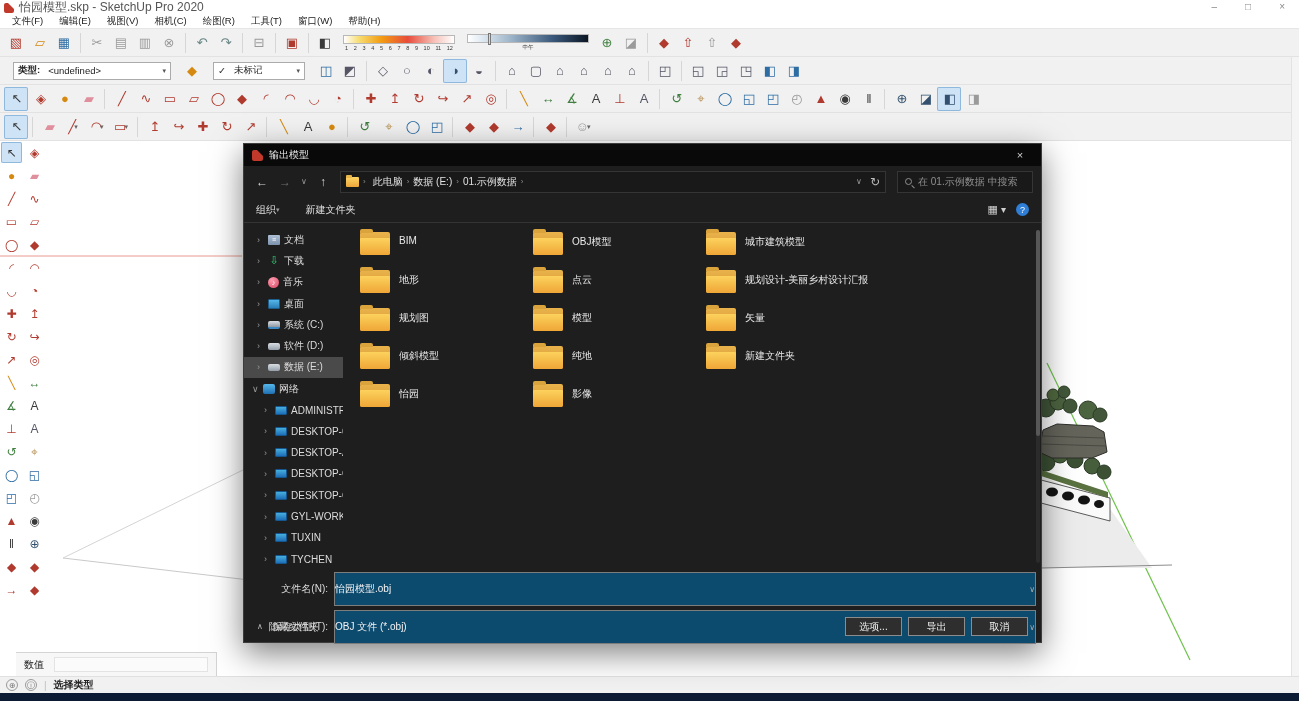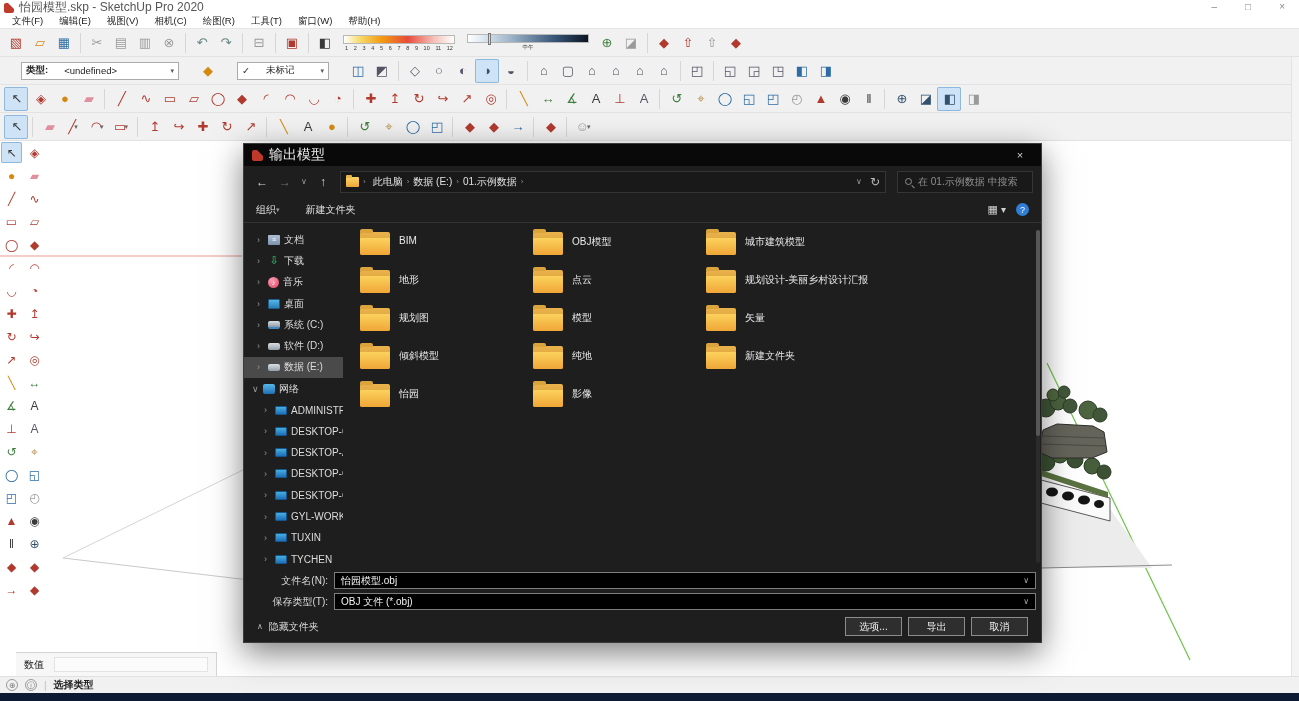--- a/index.html
+++ b/index.html
@@ -23,21 +23,21 @@
 .tool{width:24px;height:24px;display:flex;align-items:center;justify-content:center;border-radius:2px;flex:0 0 auto}
 .tool .tg{font-size:13px;line-height:1}
 .tool.sm{width:21px;height:21px}.tool.sm .tg{font-size:12px}
 .tool.active{background:#cfe3f6;box-shadow:inset 0 0 0 1px #8fb8dd}
 .tool.sepbar{width:9px;height:22px;background:transparent;position:relative}
 .tool.sepbar::after{content:"";position:absolute;left:4px;top:1px;bottom:1px;width:1px;background:#d6d6d6}
 .caret{font-size:7px;color:#666;margin-left:-2px}
 .c-red{color:#b03a2e}.c-amber{color:#d68910}.c-blue{color:#2e6da4}.c-teal{color:#6b8787}
 .c-gray{color:#9a9a9a}.c-dark{color:#3a3a3a}.c-green{color:#3f7f3f}.c-pink{color:#e08f9d}
 .c-slate{color:#556}.c-tan{color:#bd9a62}.c-navy{color:#33506e}
-.tb-select{height:18px;background:#fff;border:1px solid #ababab;display:flex;align-items:center;padding:0 4px;gap:16px;margin:0 17px;font-size:9.5px}
+.tb-select{height:18px;background:#fff;border:1px solid #ababab;display:flex;align-items:center;padding:0 4px;gap:8px;margin:0 9px;font-size:9.5px}
 .tb-select .lab{font-weight:bold}
 .tb-select .sel-caret{margin-left:auto;font-size:7px;color:#555}
 .strip{display:flex;flex-direction:column;margin:0 6px;gap:1px}
 .grad-date{width:112px;height:9px;border:1px solid #b8b8b8;background:linear-gradient(90deg,#ffffff 0%,#f7dc6f 14%,#f39c12 34%,#e74c3c 58%,#f6c1b8 82%,#ffffff 100%)}
 .nums{display:flex;justify-content:space-between;padding:0 2px;font-size:5.5px;color:#333;width:112px}
 .grad-time{width:122px;height:9px;border:1px solid #b8b8b8;background:linear-gradient(90deg,#fff 0%,#dfe9f2 12%,#9fb6ca 35%,#3c5a7d 70%,#0b1624 100%);position:relative}
 .grad-time .thumb{position:absolute;left:17%;top:-2px;width:3px;height:12px;background:#d8d8d8;border:1px solid #777}
 .time-lab{width:122px;text-align:center;font-size:5.5px;color:#333}
 
 
@@ -45,21 +45,21 @@
 
 
 .viewport-svg{position:absolute;left:0;top:0;z-index:1;pointer-events:none}
 .right-tray{position:absolute;right:0;top:57px;bottom:8px;width:8px;background:#f4f4f4;border-left:1px solid #e3e3e3;z-index:2}
 
 
 .dialog{position:absolute;left:243px;top:143px;width:799px;height:500px;background:#1e1e1e;border:1px solid #3c3c3c;box-shadow:0 10px 30px rgba(0,0,0,.5);color:#ddd;z-index:5}
 .dlg-title{height:22px;background:#090909;display:flex;align-items:center;gap:6px;padding:0 8px}
 .dlg-title .sk-logo{width:11px;height:11px}
 .dlg-title .sk-logo::after{border-color:#090909;border-left-color:transparent;border-bottom-color:transparent}
-.dlg-title-text{font-size:14px;color:#e8e8e8}
+.dlg-title-text{font-size:10px;color:#e8e8e8}
 .dlg-close{margin-left:auto;width:26px;text-align:center;color:#cfcfcf;font-size:11px}
 .dlg-nav{height:31px;display:flex;align-items:center;padding:0 8px;gap:3px}
 .navbtn{width:20px;height:20px;display:flex;align-items:center;justify-content:center;color:#d8d8d8;font-size:12px}
 .navbtn.dim{color:#6f6f6f}
 .navbtn.tiny{width:12px;font-size:8px;color:#9a9a9a}
 .addr{width:546px;height:22px;background:#191919;border:1px solid #353535;display:flex;align-items:center;gap:3px;padding:0 5px;margin-left:4px}
 .mini-folder{width:13px;height:10px;background:linear-gradient(#fdd565,#eda53a);border-radius:1px;position:relative;flex:0 0 auto}
 .mini-folder::before{content:"";position:absolute;top:-2px;left:0;width:6px;height:3px;background:#e8b54a;border-radius:1px 1px 0 0}
 .crumb{padding:0 3px;color:#e0e0e0;white-space:nowrap}
 .bsep{color:#8a8a8a;font-size:8px;padding:0 1px}
@@ -96,21 +96,21 @@
 .tree-scroll::after{content:"";position:absolute;left:0;right:0;top:0;height:62%;background:#575757;border-radius:2px}
 .files{flex:1;padding:6px 0 0 17px;display:grid;grid-template-columns:repeat(3,173px);grid-auto-rows:38px;align-content:start}
 .fitem{display:flex;gap:9px;align-items:flex-start;padding-top:2px}
 .ficon{width:30px;height:23px;background:linear-gradient(#e9b24a,#d89a33);border-radius:2px;position:relative;flex:0 0 auto}
 .ficon::before{content:"";position:absolute;top:-3px;left:0;width:13px;height:4px;background:#daa33c;border-radius:2px 2px 0 0}
 .ficon::after{content:"";position:absolute;left:0;right:0;bottom:0;height:17px;background:linear-gradient(#fdd express,#f3ad3d);background:linear-gradient(#fcd25d,#efa637);border-radius:1px 1px 2px 2px}
 .flabel{font-size:10px;color:#e8e8e8;padding-top:3px;white-space:nowrap}
 .dlg-fields{position:absolute;left:0;right:0;bottom:31px;height:44px;padding:5px 5px 0 0}
 .frow{display:flex;align-items:center;margin-bottom:4px}
 .flab{width:90px;text-align:right;padding-right:6px;color:#dcdcdc;flex:0 0 auto}
-.fbox{flex:1;height:17px;background:#000000;border:1px solid #7d7d7d;display:flex;align-items:center;padding:0 6px;color:#f2f2f2}
+.fbox{flex:1;height:34px;background:#0c4a6e;border:1px solid #7d7d7d;display:flex;align-items:center;padding:0 0;color:#f2f2f2}
 .fbox .dd{margin-left:auto;font-size:8px;color:#aaa}
 .dlg-footer{position:absolute;left:0;right:0;bottom:0;height:31px;display:flex;align-items:center;padding:0 13px}
 .hidefold{display:flex;align-items:center;gap:6px;color:#dcdcdc}
 .hidefold .up{font-size:8px;color:#bbb}
 .btnrow{margin-left:auto;display:flex;gap:6px}
 .dbtn{min-width:57px;height:19px;background:#2e2e2e;border:1px solid #8c8c8c;color:#f0f0f0;display:flex;align-items:center;justify-content:center;padding:0 12px;font-size:10px}
 
 
 .vcb{position:absolute;left:16px;top:652px;width:201px;height:24px;background:#f7f7f7;border-top:1px solid #d4d4d4;border-right:1px solid #d4d4d4;display:flex;align-items:center;padding:0 8px;z-index:2}
 .vcb-label{color:#222;font-size:10px}

